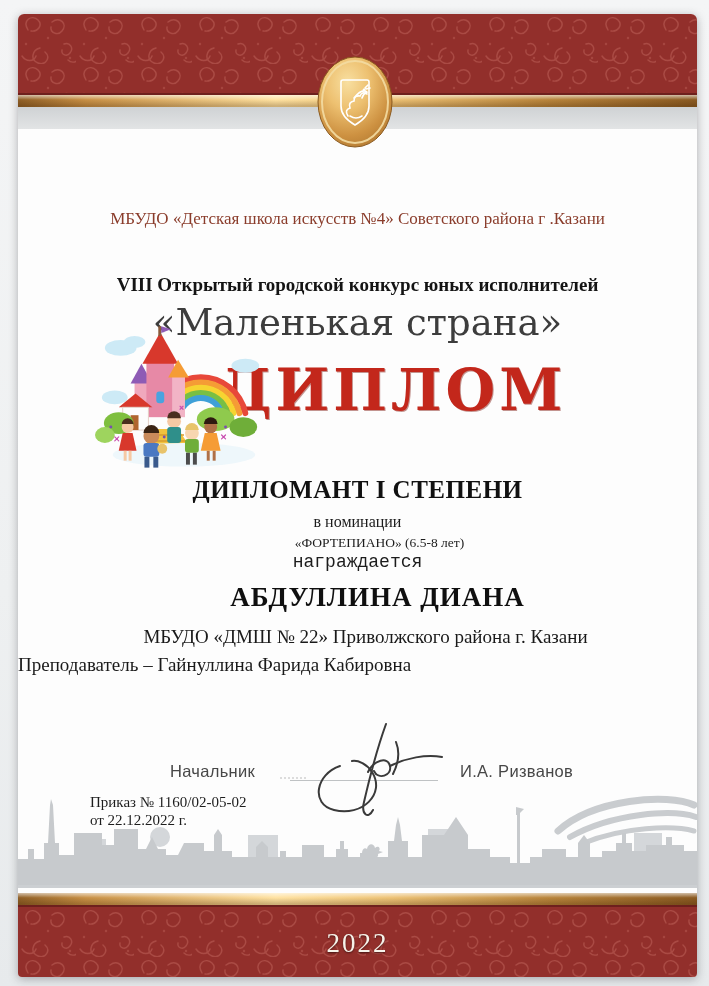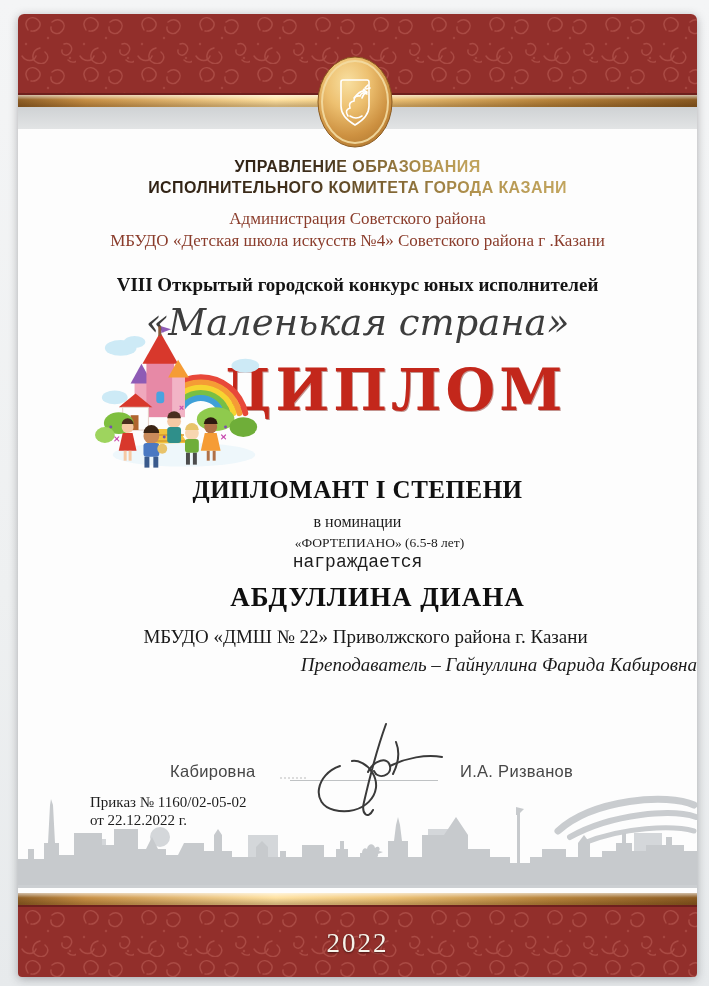--- a/index.html
+++ b/index.html
@@ -43,42 +43,42 @@
     background:linear-gradient(90deg,#2f2114 0%,#41301c 35%,#7a5f30 55%,#b2934e 78%,#c2a55e 100%);
     -webkit-background-clip:text;background-clip:text;
     color:transparent;-webkit-text-fill-color:transparent;
   }
   .district-lines{position:absolute;left:0;right:0;top:194px;text-align:center;
     color:#8a3c2b;font-size:17px;line-height:22px;}
   
   .series-title{position:absolute;left:0;right:0;top:260px;text-align:center;
     color:#141414;font-weight:700;font-size:19px;}
   .contest-name{position:absolute;left:0;right:0;top:286px;text-align:center;
-    font-family:"DejaVu Serif", serif;font-style:italic;font-size:37px;
+    font-family:"DejaVu Serif", serif;font-size:37px;
     color:#3d3d3d;line-height:46px;}
   .doc-title{position:absolute;left:0;right:0;top:342px;text-align:center;
     transform:translateX(36px);
     font-family:"DejaVu Serif", serif;font-weight:700;font-size:57px;
     letter-spacing:4px;color:#c3271b;text-shadow:1px 1px 0 rgba(125,20,10,.45);}
   .logo-illustration{position:absolute;left:77px;top:289px;width:178px;height:170px;}
   
   .award-degree{position:absolute;left:0;right:0;top:462px;text-align:center;
     font-weight:700;font-size:25px;letter-spacing:.5px;color:#111;}
   .nomination-label{position:absolute;left:0;right:0;top:499px;text-align:center;
     font-size:16px;color:#1c1c1c;}
   .nomination-value{position:absolute;left:0;right:0;top:521px;text-align:center;
     font-size:13.5px;color:#1c1c1c;padding-left:44px;}
   .awarded-label{position:absolute;left:0;right:0;top:538px;text-align:center;
     font-size:18px;color:#1c1c1c;font-family:Liberation Mono, monospace;}
   .recipient-name{position:absolute;left:0;right:0;top:568px;text-align:center;
     font-weight:700;font-size:27px;letter-spacing:1px;color:#0f0f0f;padding-left:40px;}
   .school-line{position:absolute;left:0;right:0;top:612px;text-align:center;
     font-size:19px;color:#1a1a1a;padding-left:16px;}
-  .teacher-line{position:absolute;left:0;right:0;top:640px;text-align:right;
-    font-size:19px;color:#1a1a1a;font-style:italic;}
+  .teacher-line{position:absolute;left:0;right:0;top:640px;text-align:left;
+    font-size:19px;color:#1a1a1a;}
   
   .sig-title{position:absolute;left:152px;top:748px;
     font-family:"Liberation Sans", sans-serif;font-size:16.5px;color:#474747;letter-spacing:.3px;}
   .sig-name{position:absolute;left:442px;top:748px;
     font-family:"Liberation Sans", sans-serif;font-size:16.5px;color:#474747;letter-spacing:.3px;}
   .sig-dots{position:absolute;left:262px;top:763px;width:26px;border-top:2px dotted #dcdcdc;}
   .sig-line{position:absolute;left:272px;top:766px;width:148px;height:1px;background:#bfc2c4;}
   .sig-scribble{position:absolute;left:288px;top:700px;width:150px;height:112px;z-index:3;}
   
   .order-block{position:absolute;left:72px;top:779px;font-size:15px;line-height:18px;
@@ -134,27 +134,22 @@
     <path d="M26,24 h24 a2,2 0 0 1 2,2 v24 c0,9 -7,15 -14,19 c-7,-4 -14,-10 -14,-19 v-24 a2,2 0 0 1 2,-2 z" fill="none" stroke="#ffffff" stroke-width="1.6"></path>
     <g fill="none" stroke="#ffffff" stroke-width="1.6" stroke-linecap="round">
       <path d="M31,60 q-4,-6 2,-8 q-2,-6 4,-7 q0,-6 6,-5 q2,-5 7,-2"></path>
       <path d="M37,42 q8,-10 13,-6 q-4,2 -5,6"></path>
       <path d="M33,60 q6,4 12,0"></path>
       <path d="M48,32 l3,-3 m-2,4 l4,-1"></path>
       <circle cx="47" cy="34" r="1.4" fill="#fff" stroke="none"></circle>
     </g>
   </svg>
 
-  <div class="org-lines">
-    <span class="grad-text">УПРАВЛЕНИЕ ОБРАЗОВАНИЯ</span><br>
-    <span class="grad-text">ИСПОЛНИТЕЛЬНОГО КОМИТЕТА ГОРОДА КАЗАНИ</span>
-  </div>
 
   <div class="district-lines">
-    <div>Администрация Советского района</div>
     <div>МБУДО «Детская школа искусств №4» Советского района г .Казани</div>
   </div>
 
   <div class="series-title">VIII Открытый городской конкурс юных исполнителей</div>
   <div class="contest-name">«Маленькая страна»</div>
   <div class="doc-title">ДИПЛОМ</div>
 
   <svg class="logo-illustration" viewBox="0 0 180 165">
 
     <g fill="#cdeaf6">
@@ -242,21 +237,21 @@
   </svg>
 
   <div class="award-degree">ДИПЛОМАНТ I СТЕПЕНИ</div>
   <div class="nomination-label">в номинации</div>
   <div class="nomination-value">«ФОРТЕПИАНО» (6.5-8 лет)</div>
   <div class="awarded-label">награждается</div>
   <div class="recipient-name">АБДУЛЛИНА ДИАНА</div>
   <div class="school-line">МБУДО «ДМШ № 22» Приволжского района г. Казани</div>
   <div class="teacher-line">Преподаватель – Гайнуллина Фарида Кабировна</div>
 
-  <div class="sig-title">Кабировна</div>
+  <div class="sig-title">Начальник</div>
   <div class="sig-dots"></div>
   <div class="sig-line"></div>
   <svg class="sig-scribble" viewBox="0 0 150 112">
     <g fill="none" stroke="#3a3a3a" stroke-width="2" stroke-linecap="round">
       <path d="M34,52 C10,60 4,90 28,96 C56,103 80,80 66,58 C61,50 52,46 46,47"></path>
       <path d="M80,10 C72,32 64,62 58,88 C55,100 62,106 67,96"></path>
       <path d="M62,58 C68,46 82,42 84,52 C86,62 72,66 68,57"></path>
       <path d="M84,52 C100,44 120,40 136,43"></path>
       <path d="M90,28 C94,38 92,50 87,60"></path>
     </g>

